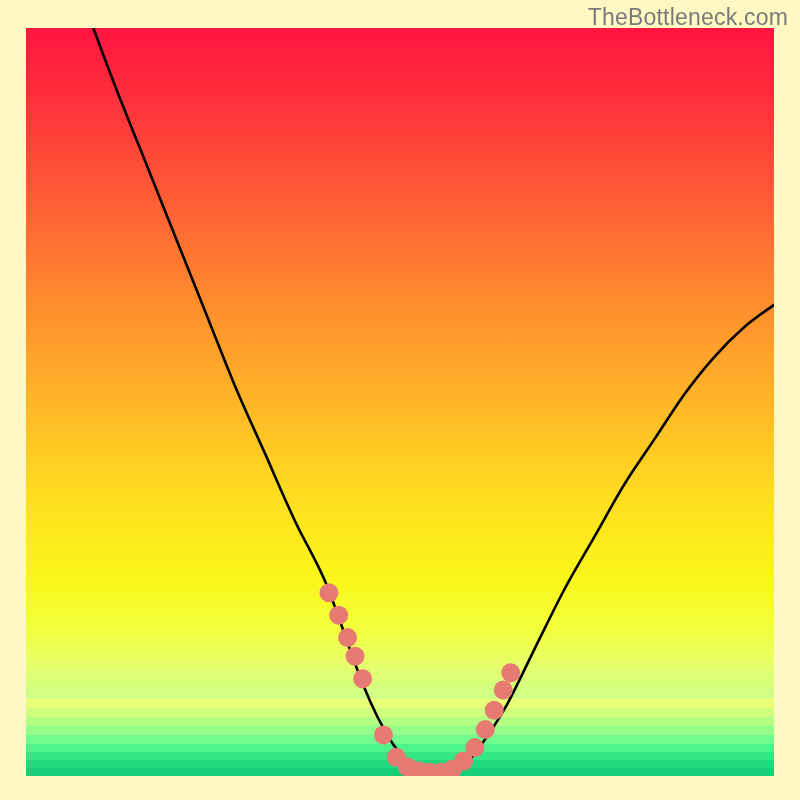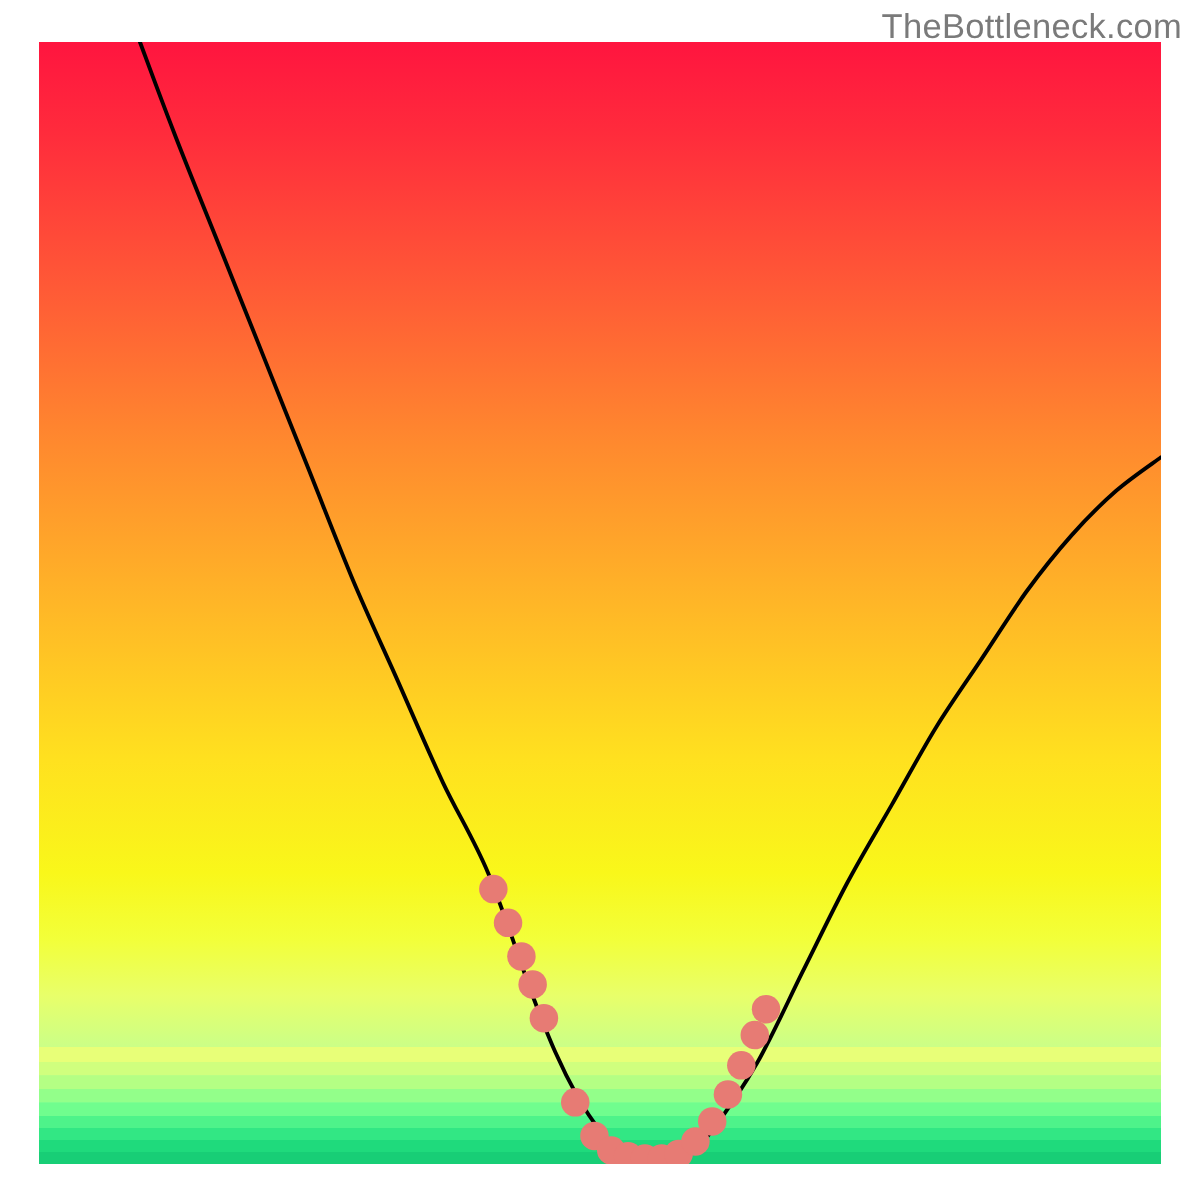--- a/index.html
+++ b/index.html
@@ -9,21 +9,21 @@
     height: 800px;
     background: #000;
     font-family: Arial, Helvetica, sans-serif;
   }
   .frame {
     position: absolute;
     left: 0;
     top: 0;
     width: 800px;
     height: 800px;
-    background: #ffffff;
+    background: #fef9c3;
   }
   .plot {
     position: absolute;
     left: 26px;
     top: 28px;
     width: 748px;
     height: 748px;
     overflow: hidden;
   }
   .gradient {

